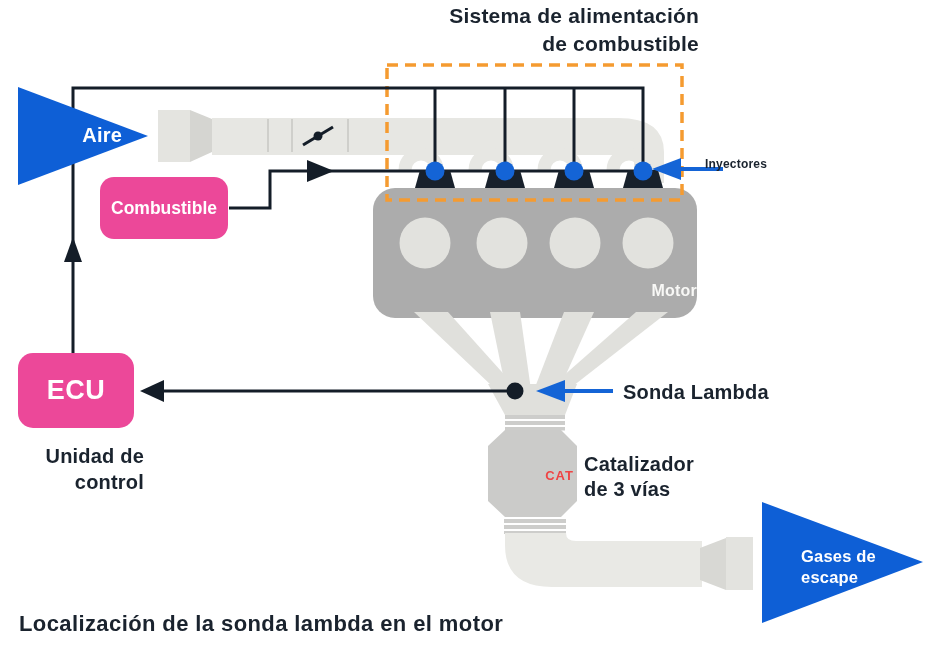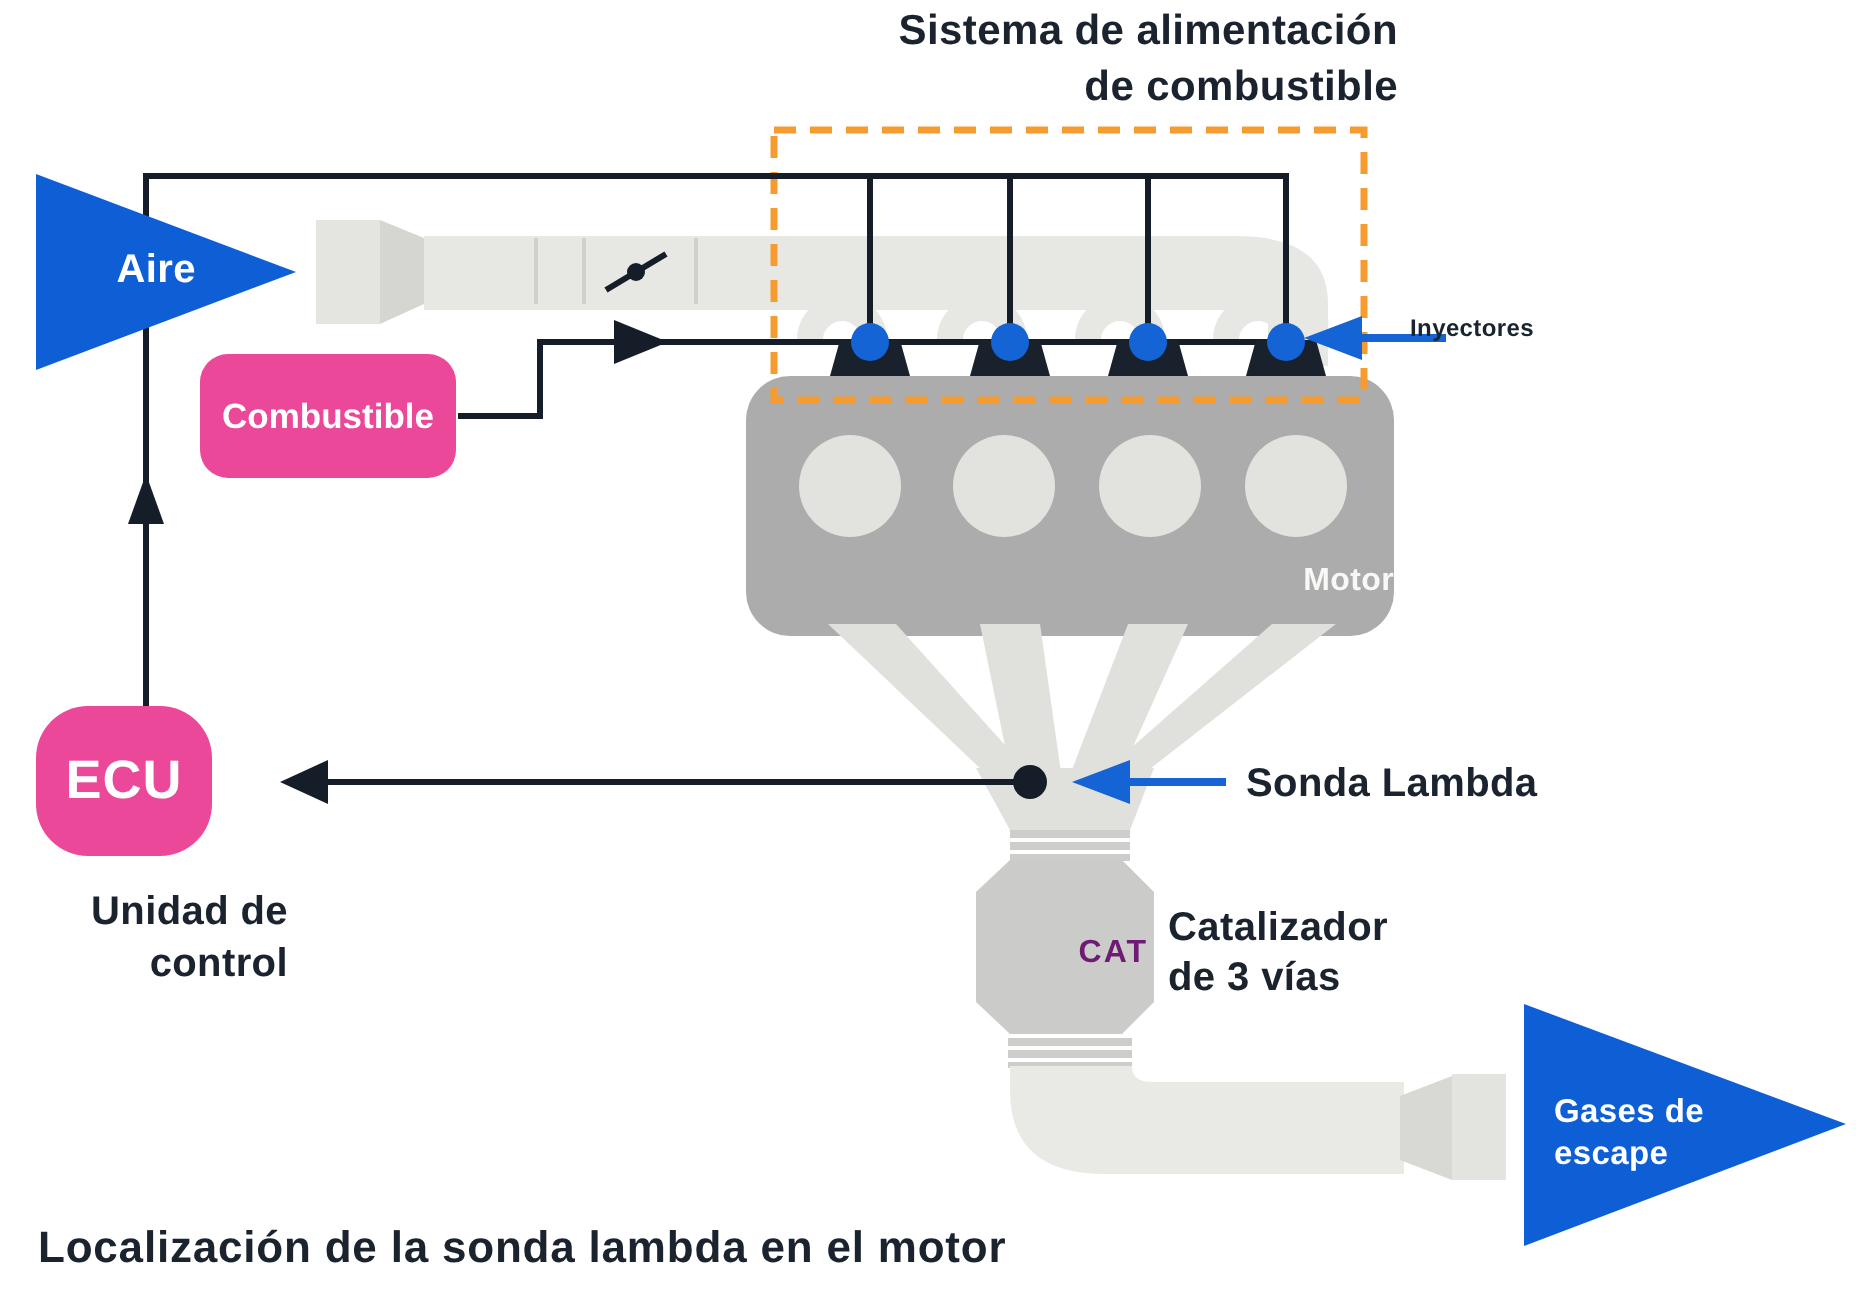--- a/index.html
+++ b/index.html
@@ -3,33 +3,33 @@
 <meta charset="utf-8">
 <style>
   html,body{margin:0;padding:0;background:#ffffff;}
   body{width:928px;height:647px;font-family:"Liberation Sans",sans-serif;}
   .stage{position:relative;width:928px;height:647px;background:#ffffff;overflow:hidden;}
   .layer{position:absolute;left:0;top:0;}
   .lbl{position:absolute;font-weight:bold;color:#1A232E;letter-spacing:.2px;}
   .prewrap{white-space:pre-line;}
   .center{text-align:right;}
   .box{position:absolute;background:#ec4899;color:#ffffff;display:flex;align-items:center;justify-content:center;font-weight:bold;}
-  .white{color:#ffffff;}
+  .white{color:#ffffff;padding-left:24px;}
   .title{left:377px;top:2px;width:322px;font-size:21px;line-height:28px;}
   .caption{left:19px;top:611px;font-size:22px;letter-spacing:.4px;}
   .lbl-inyectores{left:705px;top:157px;font-size:12px;}
   .lbl-sonda{left:623px;top:381px;font-size:20px;}
   .lbl-catalizador{left:584px;top:452px;font-size:20px;line-height:25px;}
   .lbl-motor{left:373px;top:282px;width:324px;font-size:16px;color:#F8F8F6;}
-  .lbl-cat{left:488px;top:468px;width:86px;font-size:16px;color:#701a75;letter-spacing:1px;}
+  .lbl-cat{left:488px;top:468px;width:86px;font-size:13px;color:#ef4444;letter-spacing:1px;}
   .lbl-unidad{left:4px;top:443px;width:140px;font-size:20px;line-height:26px;}
   .lbl-aire{left:18px;top:124px;width:80px;font-size:20px;}
   .lbl-gases{left:777px;top:546px;font-size:16.5px;line-height:21px;}
   .box-combustible{left:100px;top:177px;width:128px;height:62px;border-radius:14px;font-size:17.5px;}
-  .box-ecu{left:18px;top:353px;width:88px;height:75px;border-radius:26px;font-size:27px;letter-spacing:.5px;}
+  .box-ecu{left:18px;top:353px;width:116px;height:75px;border-radius:15px;font-size:27px;letter-spacing:.5px;}
 </style>
 </head>
 <body>
 
 <div class="stage">
 
   <svg class="layer" width="928" height="647" viewBox="0 0 928 647">
 
     <g>
       <rect x="158" y="110" width="32" height="52" fill="#E4E4E0"></rect>

